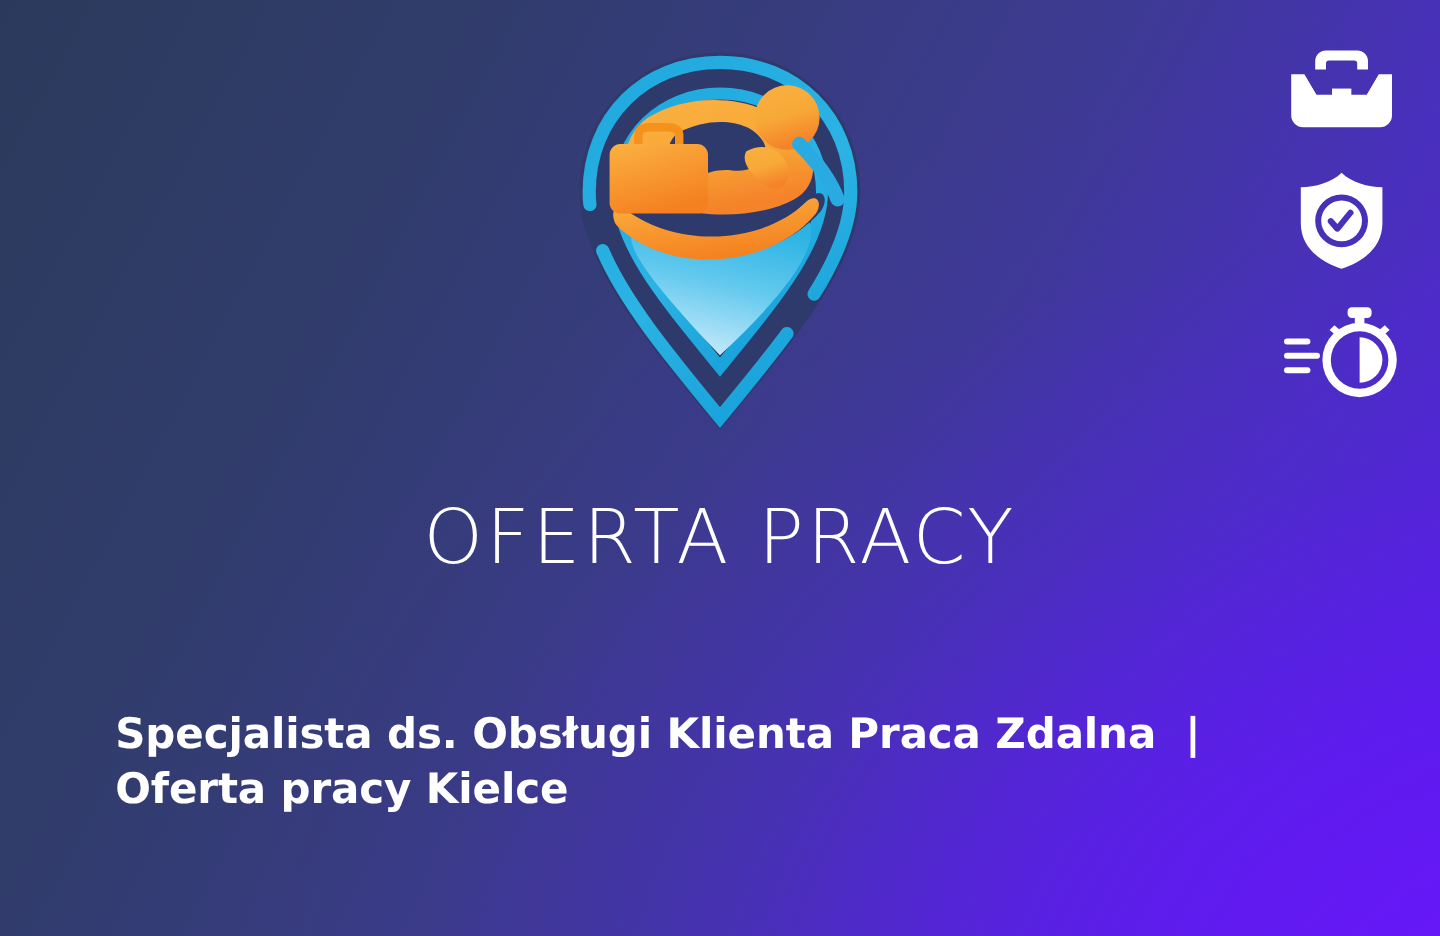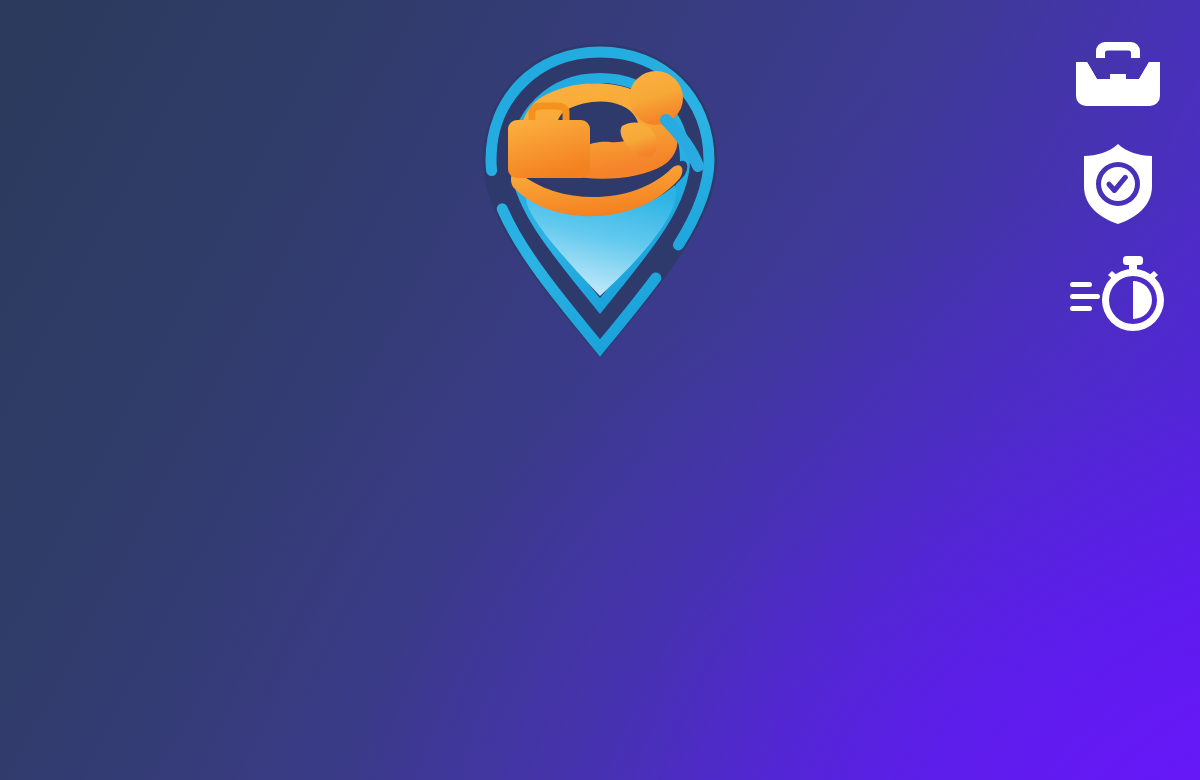--- a/index.html
+++ b/index.html
@@ -230,15 +230,17 @@
         <path d="M65 15 a31 31 0 1 0 0 62 a31 31 0 0 0 0 -62 z
                  M65 22 a24 24 0 1 1 0 48 a24 24 0 0 1 0 -48 z" fill-rule="evenodd"></path>
 
         <path d="M65 27 v19 h19 a19 19 0 0 0 -19 -19 z"></path>
         <path d="M65 46 h19 a19 19 0 0 1 -19 19 z"></path>
       </svg>
     </div>
 
   </div>
 
-
+  <div class="eyebrow">OFERTA PRACY</div>
+
+  <div class="headline">Specjalista ds. Obsługi Klienta Praca Zdalna  | Oferta pracy Kielce</div>
 
 </div>
 
 </body></html>

